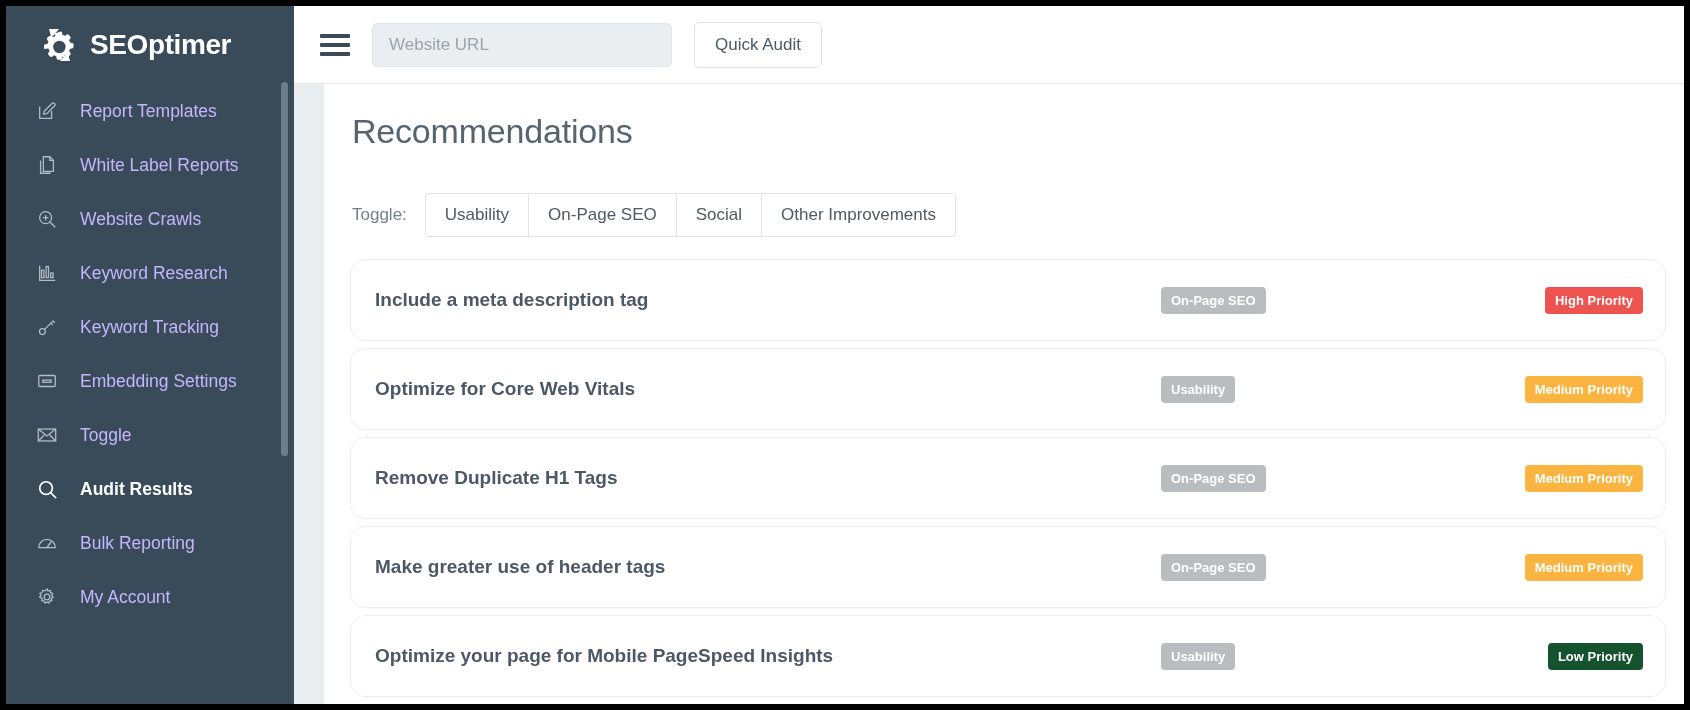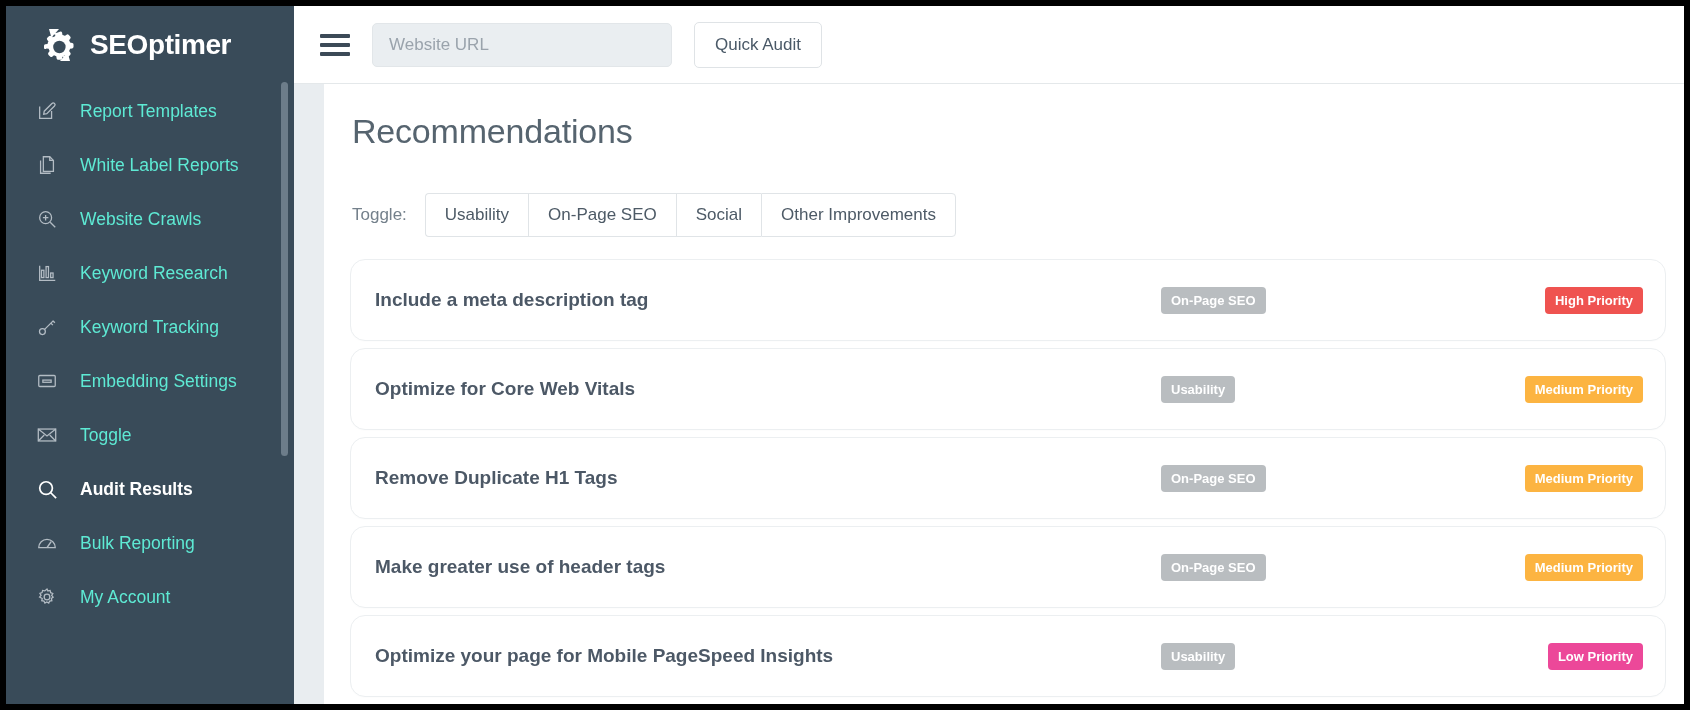--- a/index.html
+++ b/index.html
@@ -49,21 +49,21 @@
     gap: 20px;
     cursor: pointer;
   }
   .nav-icon {
     width: 26px; height: 26px;
     flex: 0 0 26px;
     display: flex; align-items: center; justify-content: center;
     color: #b3bcc4;
   }
   .nav-label {
-    color: #5eead4;
+    color: #c4b5fd;
     font-size: 17.5px;
     white-space: nowrap;
   }
   .nav-item.active .nav-label { color: #ffffff; font-weight: 700; }
   .nav-item.active .nav-icon { color: #ffffff; }
 
   #sb-scroll-track {
     position: absolute;
     right: 6px; top: 0;
     width: 7px; height: 100%;
@@ -208,21 +208,21 @@
   .pri-badge {
     font-size: 13px;
     font-weight: 700;
     color: #ffffff;
     border-radius: 4px;
     padding: 6px 10px;
     white-space: nowrap;
   }
   .pri-high { background: #ef5350; }
   .pri-medium { background: #fcb441; }
-  .pri-low { background: #ec4899; }
+  .pri-low { background: #14532d; }
 </style>
 </head>
 <body>
 
 <div id="frame">
 
   <div id="sidebar">
     <div id="logo-row">
       <span id="logo-mark">
         <svg viewBox="0 0 40 40" width="40" height="40" fill="#ffffff">

